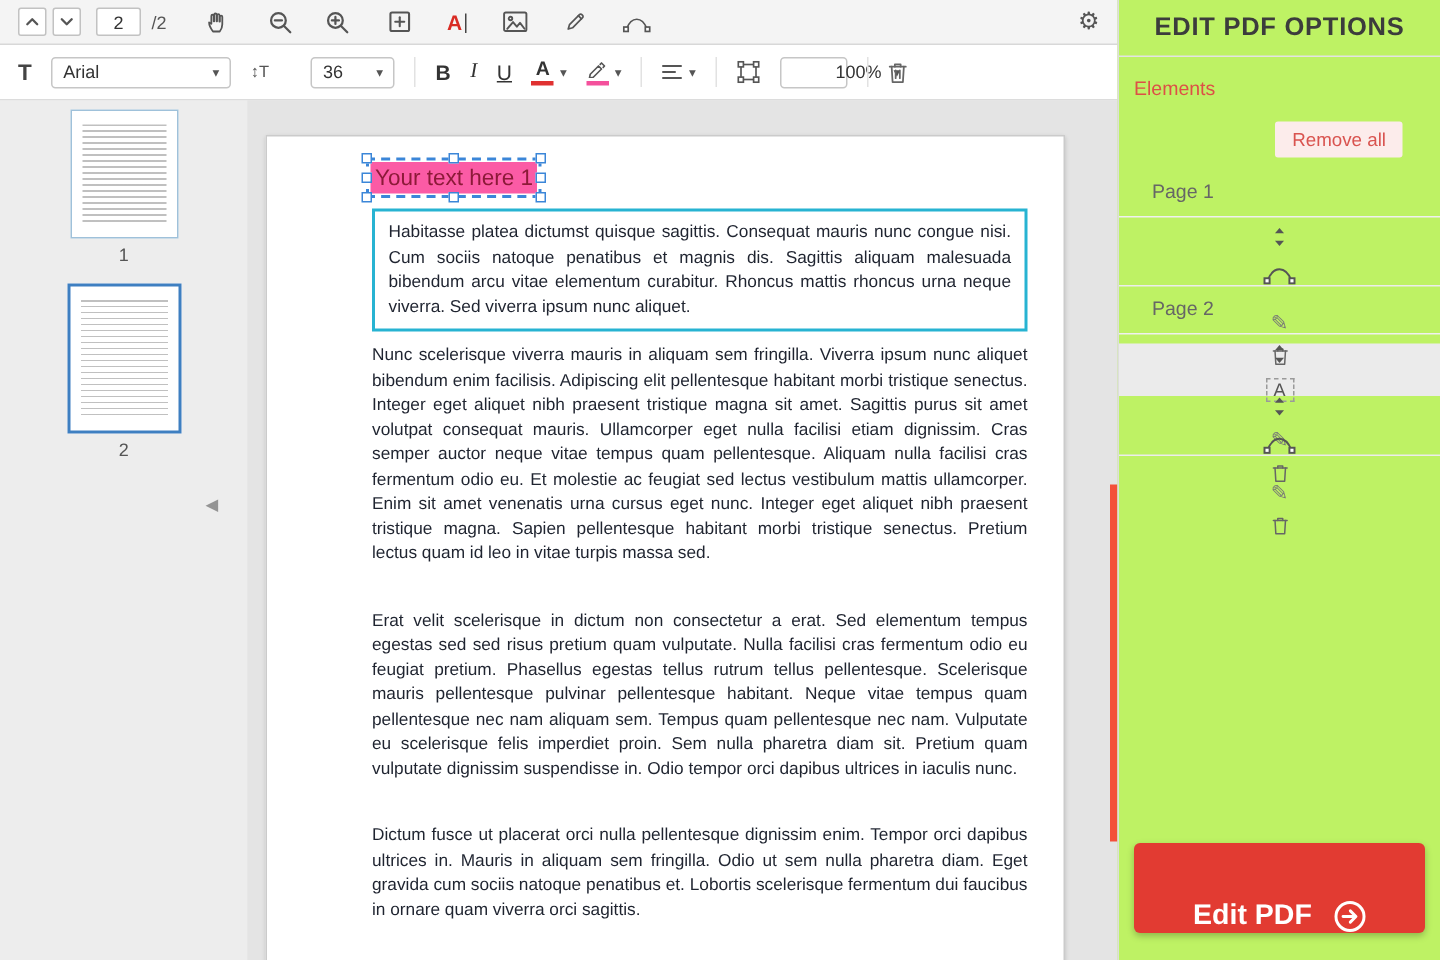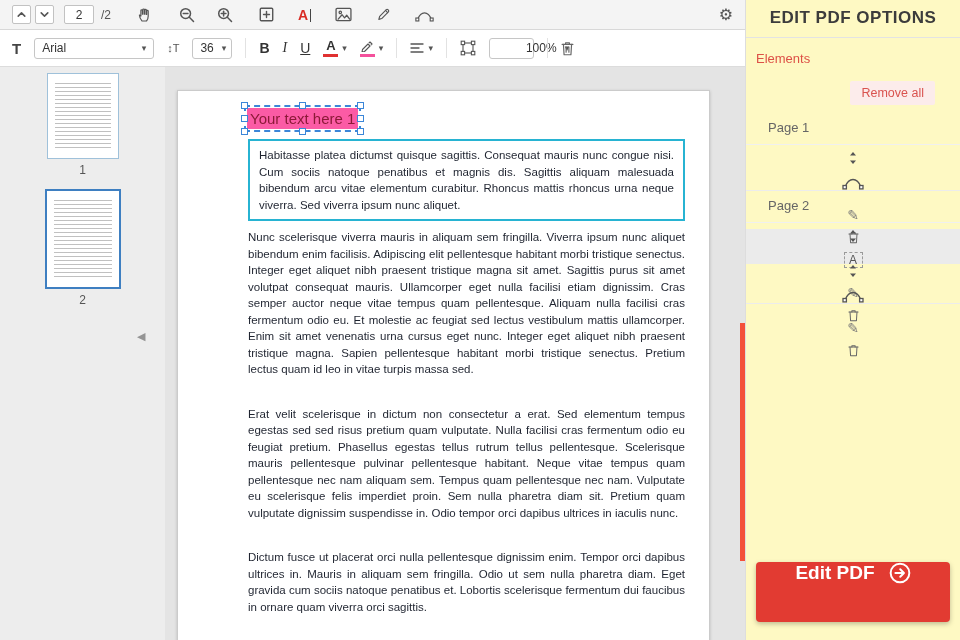--- a/index.html
+++ b/index.html
@@ -31,21 +31,21 @@
   .format-toolbar { position:absolute; left:0; top:30px; width:745px; height:37px;
     background:#fff; border-bottom:1px solid #dcdcdc;
     display:flex; align-items:center; padding:0 12px; gap:13px; }
   .sep { width:1px; height:20px; background:#e2e2e2; }
   .tletter { font-size:15px; color:#444; font-weight:bold; }
   .sizeicon { font-size:11px; color:#555; }
   .select { display:flex; align-items:center; justify-content:space-between; gap:8px;
     border:1px solid #c6c6c6; border-radius:3px; background:#fff; height:21px;
     padding:0 7px; font-size:12px; color:#333; }
   .select.font { width:120px; }
-  .select.size { width:40px; }
+  .select.size { width:56px;margin-left:15px; }
   .select.zoom { width:44px;padding-left:36px; }
   .caret { font-size:9px; color:#555; line-height:1; }
   .fmt-b { font-weight:bold; font-size:14px; color:#333; }
   .fmt-i { font-style:italic; font-size:14px; color:#333; font-family:"Liberation Serif",serif; }
   .fmt-u { text-decoration:underline; font-size:14px; color:#333; }
   .color-btn { display:flex; flex-direction:column; align-items:center; line-height:1; }
   .color-letter { font-size:13px; font-weight:bold; color:#333; }
   .color-bar { width:15px; height:3px; margin-top:2px; }
   .with-caret { display:flex; align-items:center; gap:4px; }
 
@@ -72,39 +72,39 @@
   .text-el { display:block; background:#fb5ba5; color:#8c1a38; font-size:15px; padding:2px 3px; white-space:nowrap; }
   .h { position:absolute; width:7px; height:7px; background:#fff; border:1.5px solid #3b86d8; }
   .h.tl{left:-5px;top:-5px} .h.tm{left:50%;margin-left:-4px;top:-5px} .h.tr{right:-5px;top:-5px}
   .h.ml{left:-5px;top:50%;margin-top:-4px} .h.mr{right:-5px;top:50%;margin-top:-4px}
   .h.bl{left:-5px;bottom:-5px} .h.bm{left:50%;margin-left:-4px;bottom:-5px} .h.br{right:-5px;bottom:-5px}
 
   .scroll-strip { position:absolute; left:740px; top:323px; width:5px; height:238px; background:#f4503a; }
 
   
   .sidebar { position:absolute; left:745px; top:0; width:215px; height:640px;
-    background:#fef9c3; border-left:1px solid #ddd; }
+    background:#bef264; border-left:1px solid #ddd; }
   .sb-title { text-align:center; font-size:17px; font-weight:600; color:#3c3c3c;
     letter-spacing:.5px; padding:8px 0 9px; border-bottom:1px solid #e3e3e3; }
   .sb-elements { color:#dd5046; font-size:13px; margin:13px 10px 9px; }
   .sb-info { margin:0 9px; background:#d9eaf4; border-radius:3px; padding:12px;
     font-size:12.5px; line-height:1.45; color:#5c7f95; }
   .sb-remove-row { display:flex; justify-content:flex-end; margin:15px 25px 8px; }
   .remove-all { background:#fceceb; color:#d9534f; font-size:12.5px; padding:5px 11px; border-radius:2px; }
   .sb-group { border-bottom:1px solid #ececec; padding-bottom:4px; }
   .sb-group-label { font-size:13px; color:#666; padding:7px 22px 9px; border-bottom:1px solid #f0f0f0; }
   .sb-items { padding-top:6px; }
   .sb-item { display:flex; align-items:center; height:35px; padding:0 10px; gap:9px; font-size:13px; color:#444;flex-direction:column; }
   .sb-item.selected { background:#ebebeb; }
   .item-name { flex:1; white-space:nowrap; overflow:hidden; }
   .type-icon-text { width:19px; height:19px; border:1px dashed #9a9a9a; color:#555;
     font-size:12px; display:flex; align-items:center; justify-content:center; }
   .item-edit { color:#777; font-size:14px; line-height:1; }
   .edit-pdf-btn { position:absolute; left:10px; right:10px; bottom:18px; height:60px;
-    background:#e23b32; border-radius:4px; color:#fff; display:flex; align-items:flex-start;
+    background:#e23b32; border-radius:4px; color:#fff; display:flex; align-items:flex-end;
     justify-content:center; gap:14px; font-size:19px; font-weight:bold;
     box-shadow:0 2px 5px rgba(0,0,0,.25); }
 </style>
 </head>
 <body>
 
 <div class="top-toolbar" data-interactable="false">
   <div class="grp" data-interactable="false">
     <span class="tbtn" data-interactable="true">
       <span class="icon" data-interactable="false">

